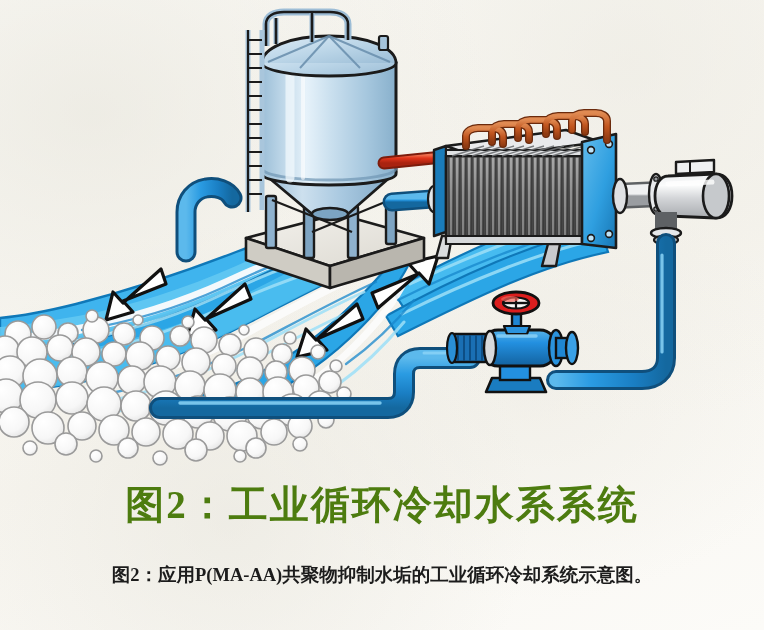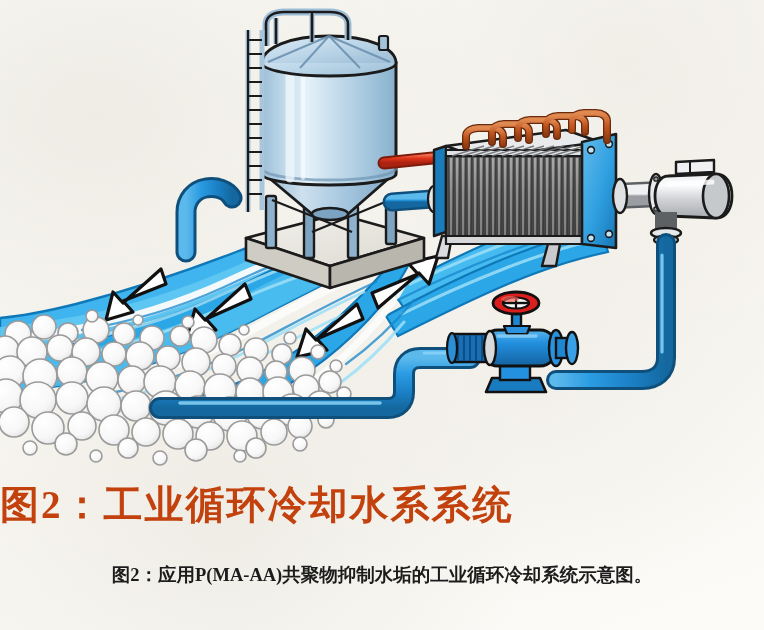--- a/index.html
+++ b/index.html
@@ -44,24 +44,25 @@
     left: 0;
     top: 470px;
     width: 764px;
     height: 160px;
   }
   .fig-title {
     position: absolute;
     top: 8px;
     left: 0;
     width: 764px;
+    text-align: center;
     font-size: 39px;
     font-weight: 700;
     letter-spacing: 2px;
-    color: #c2410c;
+    color: #4d7c0f;
     font-family: "Liberation Serif", "DejaVu Serif", serif;
     white-space: nowrap;
   }
   .fig-caption {
     position: absolute;
     top: 92px;
     left: 0;
     width: 764px;
     text-align: center;
     font-size: 18.5px;

